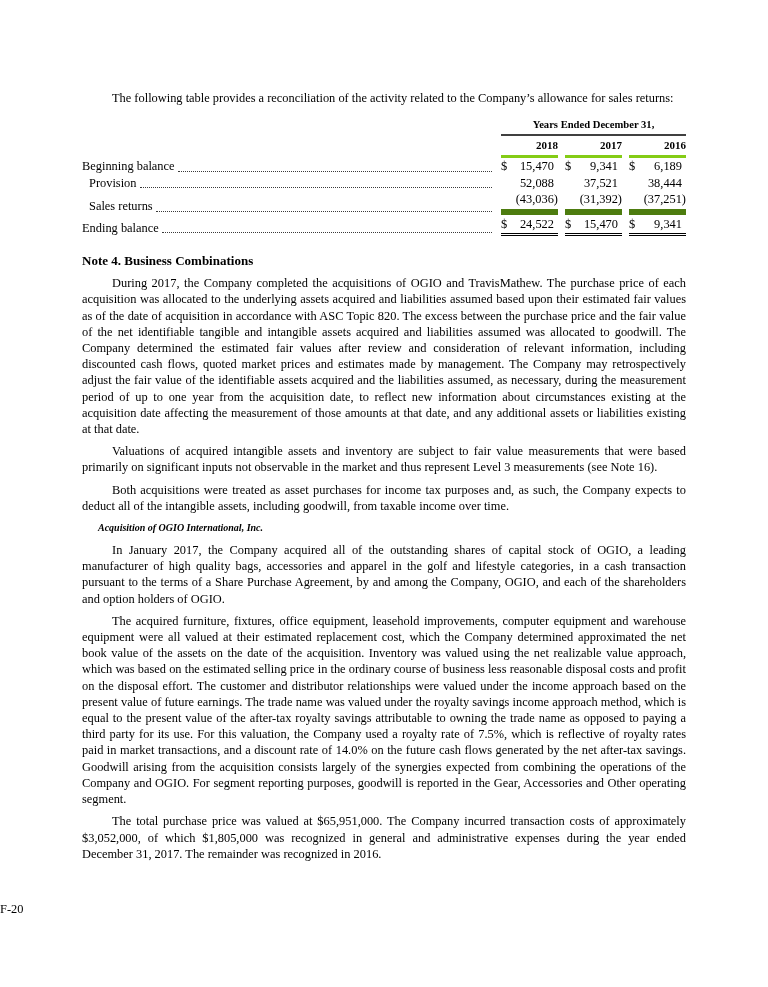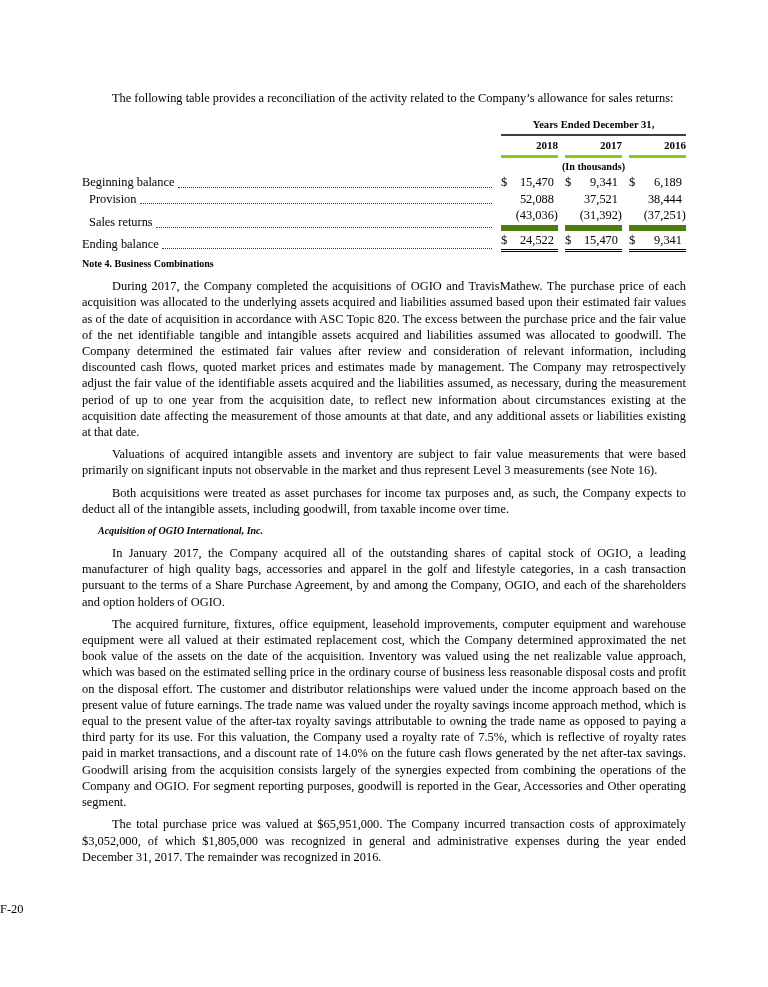--- a/index.html
+++ b/index.html
@@ -52,22 +52,22 @@
     border-bottom: 3px solid #84cc16; padding: 3px 0 3px 0;
   }
   .t-units {
     margin-left: 7px; width: 185px; text-align: center;
     font-weight: bold; font-size: 10.2px; line-height: 13px;
     padding: 2px 0 1px 0;
   }
 
   
   .note-heading {
-    font-size: 10px; font-weight: bold;
-    margin: 4px 0 6px 0; line-height: 16px;
+    font-size: 13px; font-weight: bold;
+    margin: 17px 0 6px 0; line-height: 16px;
   }
   .sub-heading {
     font-size: 10px; font-weight: bold; font-style: italic;
     margin: 6px 0 6px 16px; line-height: 16px;
   }
 
   .footer {
     position: absolute; bottom: 70px; left: 0; right: 0;
     text-align: left; font-size: 12.4px;
   }
@@ -86,24 +86,20 @@
       <div class="t-head-group">Years Ended December 31,</div>
     </div>
 
     <div class="t-row">
       <div class="t-label"></div>
       <div class="t-year">2018</div>
       <div class="t-year">2017</div>
       <div class="t-year">2016</div>
     </div>
 
-    <div class="t-row">
-      <div class="t-label"></div>
-      <div class="t-units">(In thousands)</div>
-    </div>
 
     <div class="t-row">
       <div class="t-label">
         <span class="lbl">Beginning balance</span>
         <span class="leader"></span>
       </div>
       <div class="t-col">
           <span class="cur">$</span>
           <span class="val">15,470</span>
         </div>

